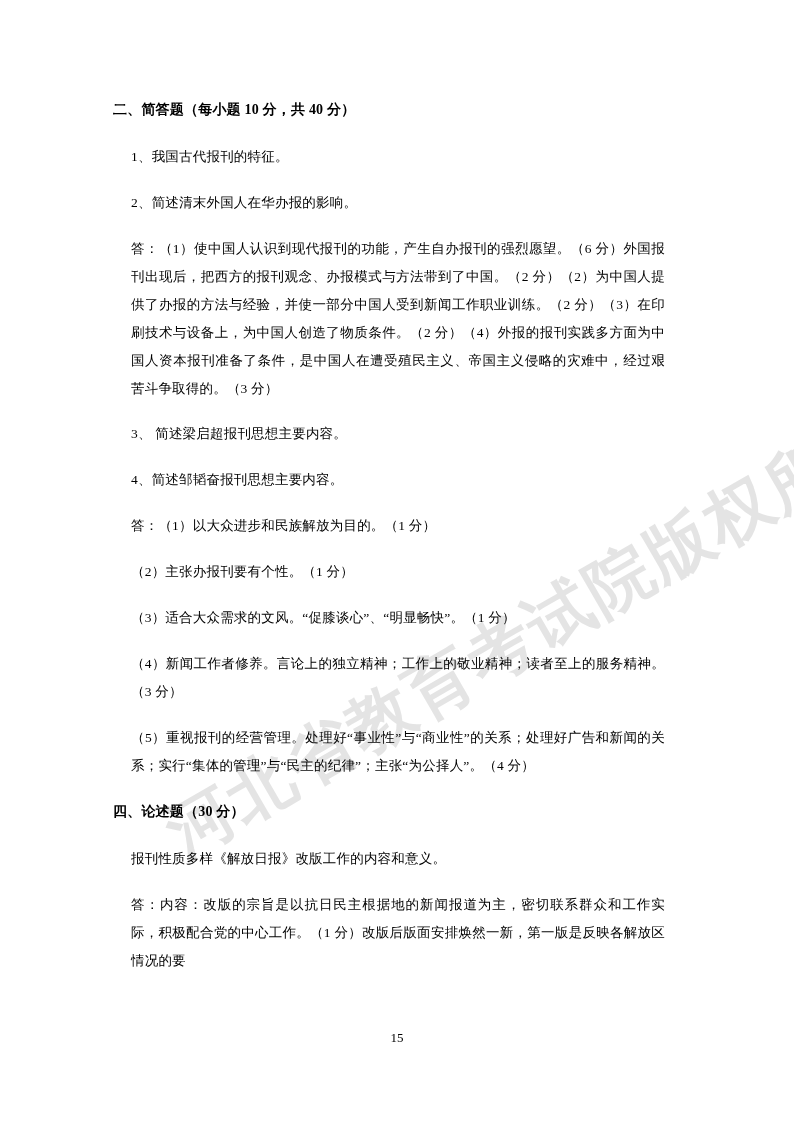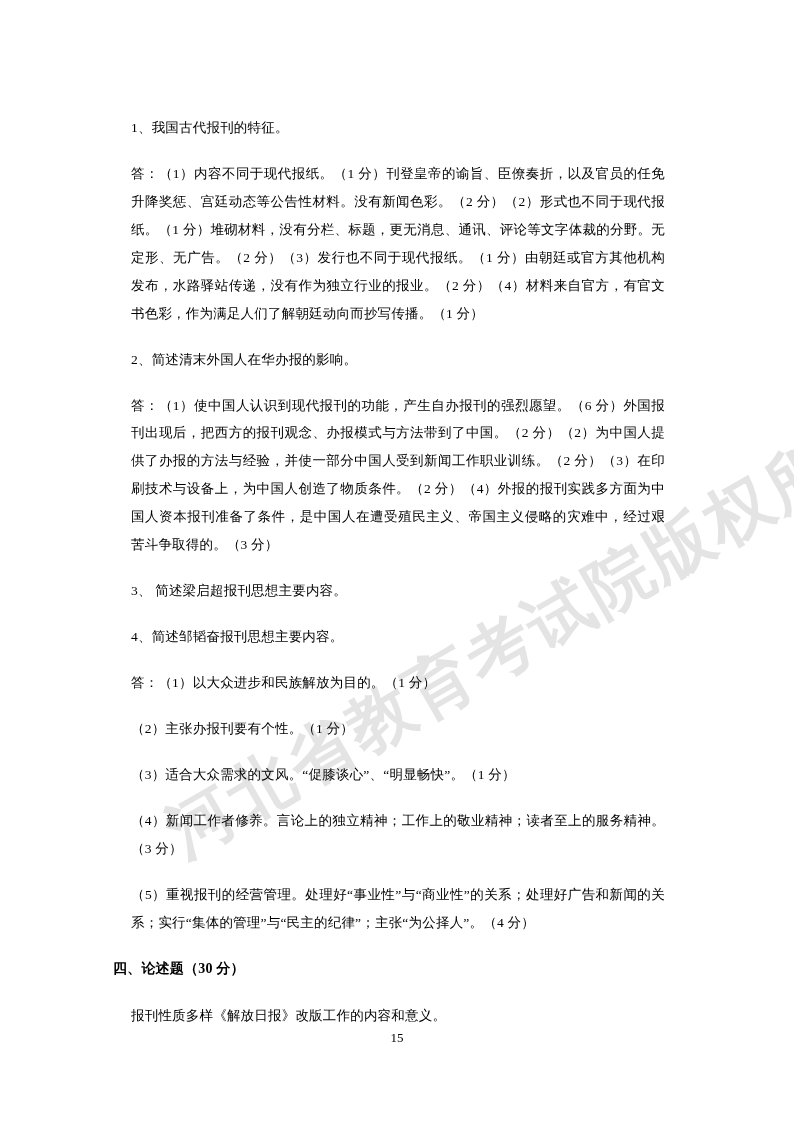--- a/index.html
+++ b/index.html
@@ -82,30 +82,31 @@
 </head>
 <body>
 
 <div class="page">
 
   <div class="watermark">
     <div class="wm-text wm1">河北省教育考试院版权所有</div>
   </div>
 
   <div class="content">
+    <p class="heading">二、简答题（每小题 10 分，共 40 分）</p>
     <p class="para">1、我国古代报刊的特征。</p>
-    <p class="para">答：（1）内容不同于现代报纸。（1 分）刊登皇帝的谕旨、臣僚奏折，以及官员的任免升降奖惩、宫廷动态等公告性材料。没有新闻色彩。（2 分）（2）形式也不同于现代报纸。（1 分）堆砌材料，没有分栏、标题，更无消息、通讯、评论等文字体裁的分野。无定形、无广告。（2 分）（3）发行也不同于现代报纸。（1 分）由朝廷或官方其他机构发布，水路驿站传递，没有作为独立行业的报业。（2 分）（4）材料来自官方，有官文书色彩，作为满足人们了解朝廷动向而抄写传播。（1 分）</p>
     <p class="para">2、简述清末外国人在华办报的影响。</p>
     <p class="para">答：（1）使中国人认识到现代报刊的功能，产生自办报刊的强烈愿望。（6 分）外国报刊出现后，把西方的报刊观念、办报模式与方法带到了中国。（2 分）（2）为中国人提供了办报的方法与经验，并使一部分中国人受到新闻工作职业训练。（2 分）（3）在印刷技术与设备上，为中国人创造了物质条件。（2 分）（4）外报的报刊实践多方面为中国人资本报刊准备了条件，是中国人在遭受殖民主义、帝国主义侵略的灾难中，经过艰苦斗争取得的。（3 分）</p>
     <p class="para">3、 简述梁启超报刊思想主要内容。</p>
     <p class="para">4、简述邹韬奋报刊思想主要内容。</p>
     <p class="para">答：（1）以大众进步和民族解放为目的。（1 分）</p>
     <p class="para">（2）主张办报刊要有个性。（1 分）</p>
     <p class="para">（3）适合大众需求的文风。“促膝谈心”、“明显畅快”。（1 分）</p>
     <p class="para">（4）新闻工作者修养。言论上的独立精神；工作上的敬业精神；读者至上的服务精神。（3 分）</p>
     <p class="para">（5）重视报刊的经营管理。处理好“事业性”与“商业性”的关系；处理好广告和新闻的关系；实行“集体的管理”与“民主的纪律”；主张“为公择人”。（4 分）</p>
     <p class="heading">四、论述题（30 分）</p>
     <p class="para">报刊性质多样《解放日报》改版工作的内容和意义。</p>
+    <p class="para">答：内容：改版的宗旨是以抗日民主根据地的新闻报道为主，密切联系群众和工作实际，积极配合党的中心工作。（1 分）改版后版面安排焕然一新，第一版是反映各解放区情况的要</p>
   </div>
 
   <div class="page-number">15</div>
 
 </div>
 
 </body></html>

